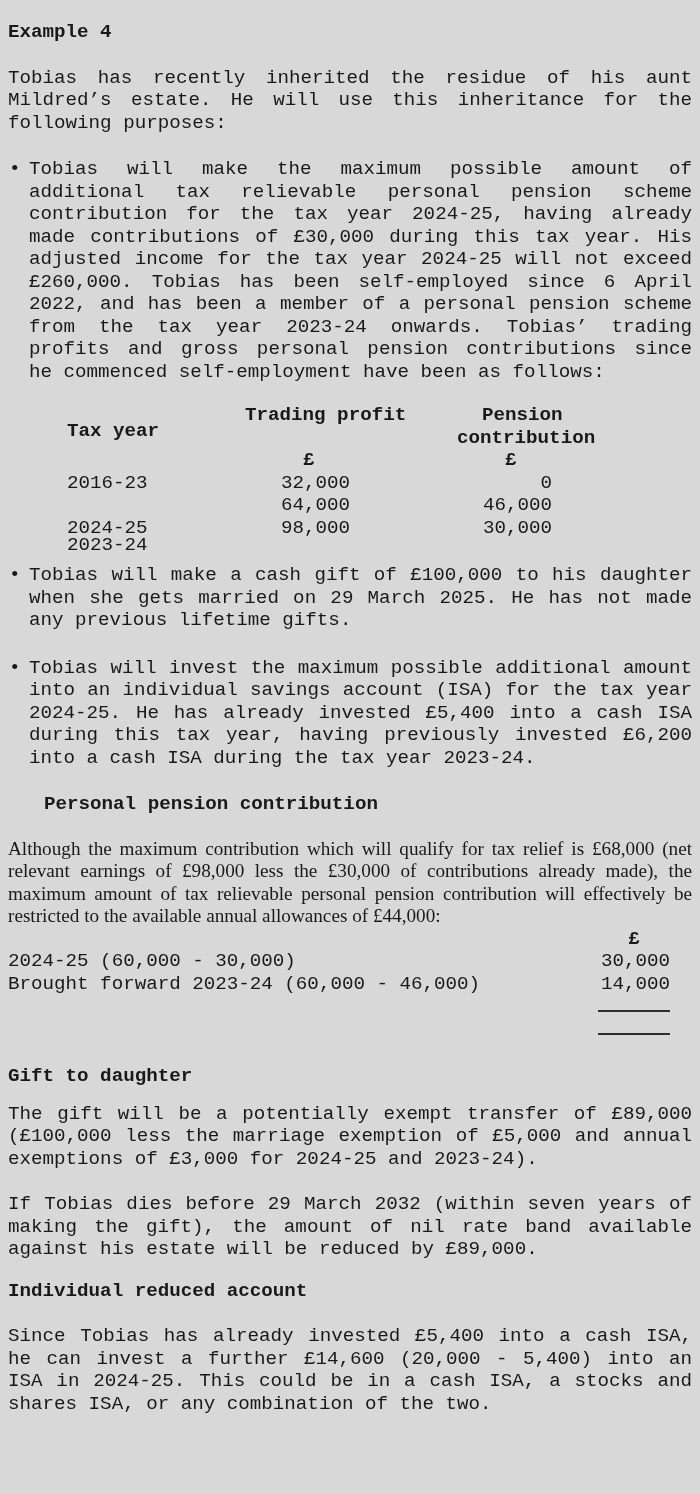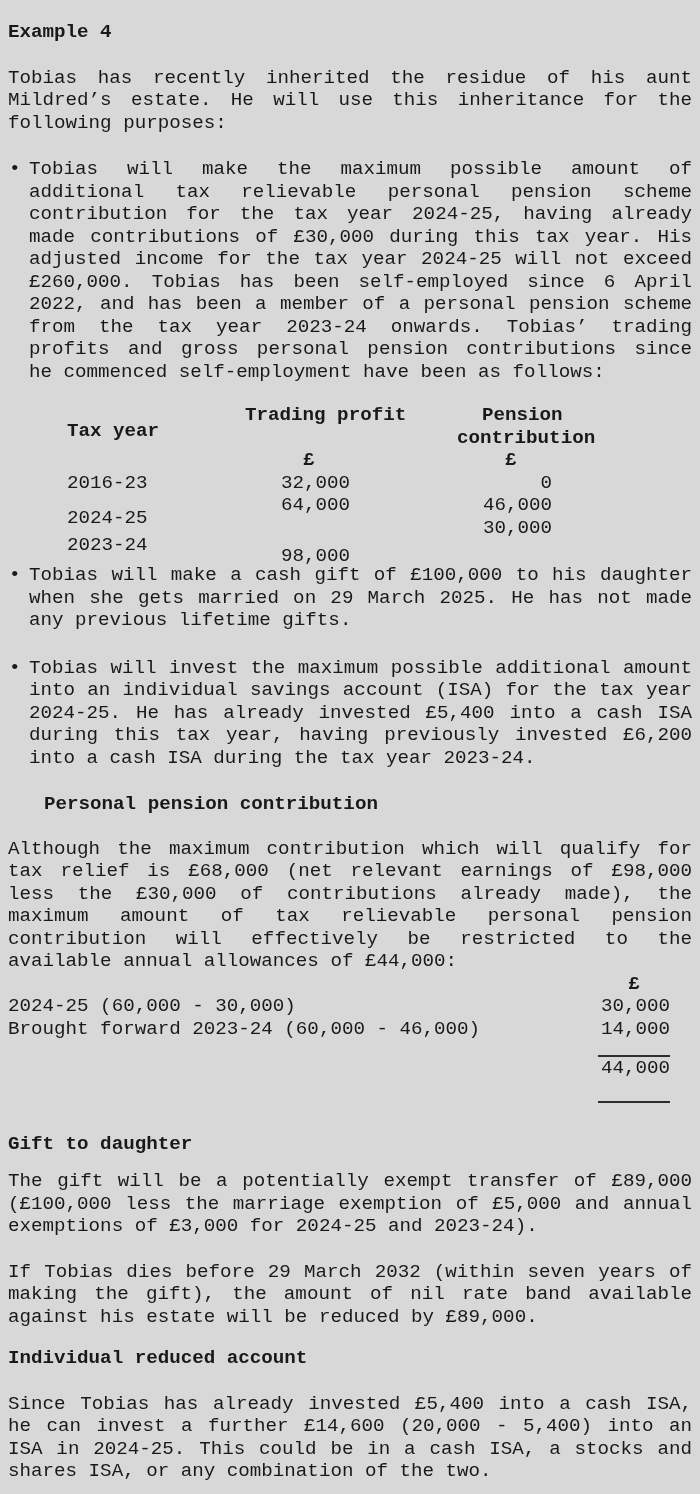--- a/index.html
+++ b/index.html
@@ -24,21 +24,21 @@
   .bullet-item .marker { position: absolute; left: 1px; top: 0; }
   .bi1 { margin-top: 24px; }
   .bi2 { margin-top: 25px; }
   .bi3 { margin-top: 25px; }
   
   .ptable { position: relative; height: 135px; margin-top: 21px; }
   .ptable span { position: absolute; white-space: pre; }
   .ptable .num { text-align: right; }
   .hdr { font-weight: bold; }
   .sec-pension { margin-top: 24px; margin-left: 36px; }
-  .pension-body { margin-top: 22px; }
+  .pension-body { margin-top: 22px; font-family: Liberation Serif, serif; }
   
   .comp-row { display: flex; justify-content: space-between; }
   .comp-amt { width: 94px; box-sizing: border-box; padding-right: 22px; text-align: right; flex: none; }
   .comp-cur { text-align: center; }
   .comp-label { flex: 1; }
   .rule { width: 72px; height: 0; border-top: 2px solid #2e2e2e; margin-left: auto; margin-right: 22px; }
   .rule-top { margin-top: 15px; }
   .rule-bottom { margin-top: 21px; }
   .sec-gift { margin-top: 30px; }
   .gift-p1 { margin-top: 15px; }
@@ -70,22 +70,22 @@
     <span class="hdr" style="left:497px; top:45px;">£</span>
 
     <span style="left:59px; top:67.5px;">2016-23</span>
     <span class="num" style="left:158px; top:67.5px; width:184px;">32,000</span>
     <span class="num" style="left:344px; top:67.5px; width:200px;">0</span>
 
     <span style="left:59px; top:90px;margin-top:40px;">2023-24</span>
     <span class="num" style="left:158px; top:90px; width:184px;">64,000</span>
     <span class="num" style="left:344px; top:90px; width:200px;">46,000</span>
 
-    <span style="left:59px; top:103px;">2024-25</span>
-    <span class="num" style="left:158px; top:112.5px; width:184px;margin-top:28px;">98,000</span>
+    <span style="left:59px; top:113px;">2024-25</span>
+    <span class="num" style="left:158px; top:112.5px; width:184px;">98,000</span>
     <span class="num" style="left:344px; top:112.5px; width:200px;">30,000</span>
   </div>
 
   <div class="bullet-item bi2">
     <span class="marker">•</span>
     <div class="j">Tobias will make a cash gift of £100,000 to his daughter when she gets married on 29 March 2025. He has not made any previous lifetime gifts.</div>
   </div>
 
   <div class="bullet-item bi3">
     <span class="marker">•</span>
@@ -105,24 +105,20 @@
   </div>
   <div class="comp-row">
     <span class="comp-label">2024-25 (60,000 - 30,000)</span>
     <span class="comp-amt">30,000</span>
   </div>
   <div class="comp-row">
     <span class="comp-label">Brought forward 2023-24 (60,000 - 46,000)</span>
     <span class="comp-amt">14,000</span>
   </div>
   <div class="rule rule-top"></div>
-  <div class="comp-row">
-    <span class="comp-label"></span>
-    <span class="comp-amt">44,000</span>
-  </div>
   <div class="rule rule-bottom"></div>
 </div>
 
 <div class="heading sec-gift">Gift to daughter</div>
 
 <div class="j gift-p1">The gift will be a potentially exempt transfer of £89,000 (£100,000 less the marriage exemption of £5,000 and annual exemptions of £3,000 for 2024-25 and 2023-24).</div>
 
 <div class="j gift-p2">If Tobias dies before 29 March 2032 (within seven years of making the gift), the amount of nil rate band available against his estate will be reduced by £89,000.</div>
 
 <div class="heading sec-isa">Individual reduced account</div>

